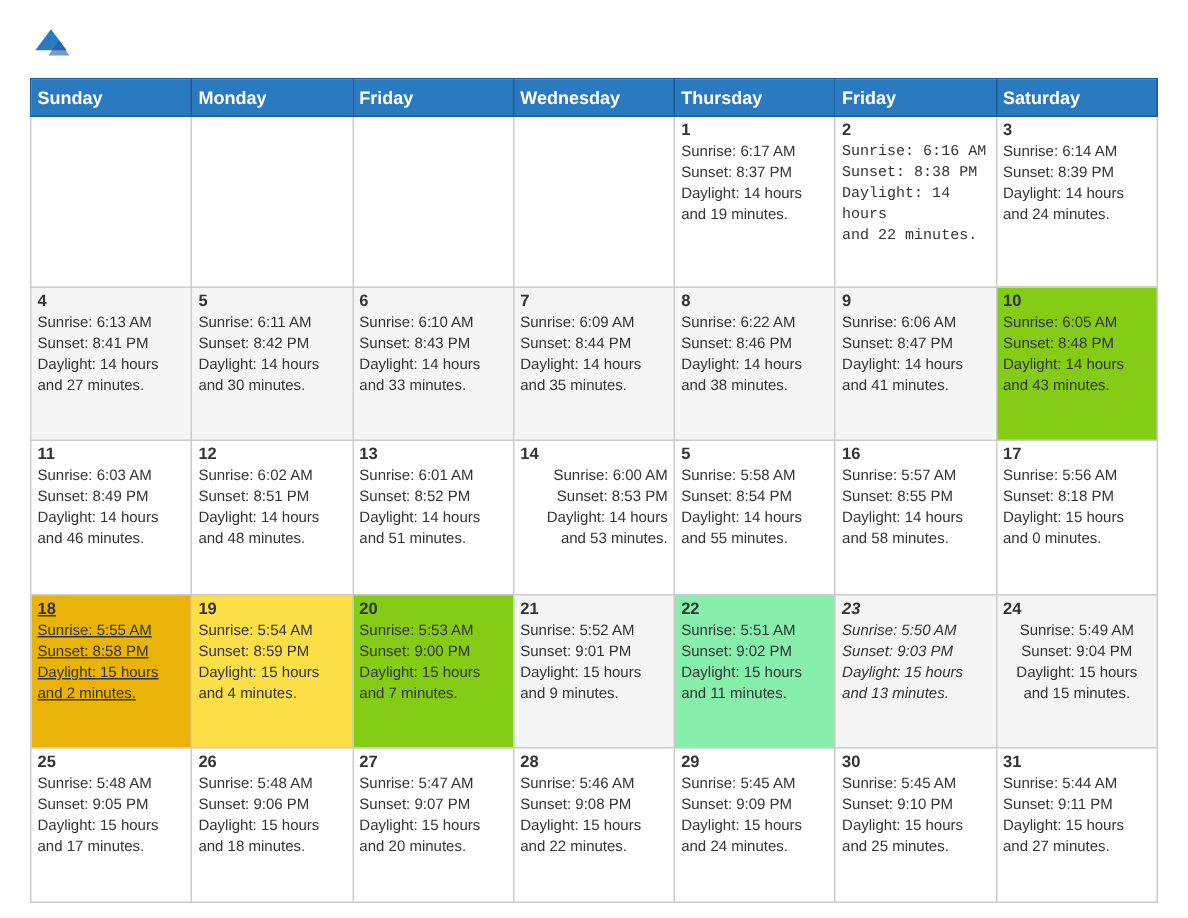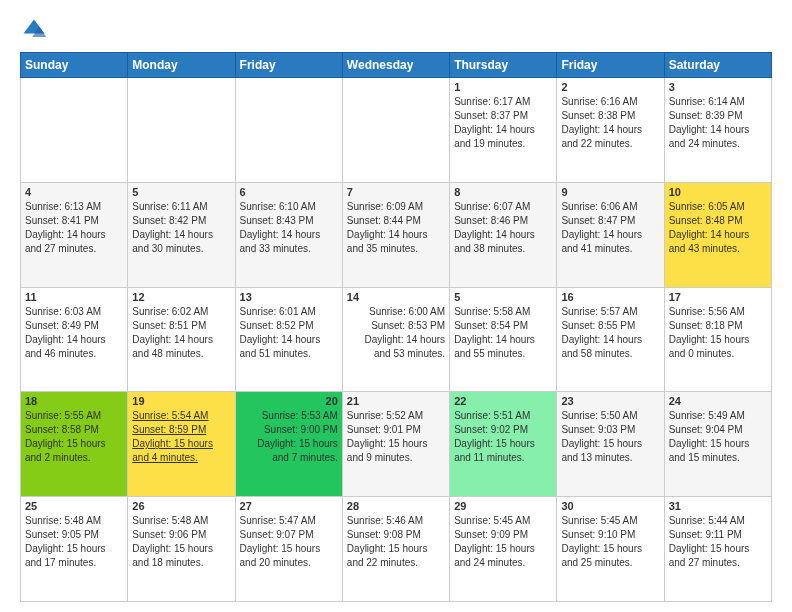--- a/index.html
+++ b/index.html
@@ -146,21 +146,21 @@
           <td class="empty"></td>
           <td>
             <span class="day-num">1</span>
             <div class="day-info" style="white-space: pre-line;">Sunrise: 6:17 AM
 Sunset: 8:37 PM
 Daylight: 14 hours
 and 19 minutes.</div>
           </td>
           <td>
             <span class="day-num">2</span>
-            <div class="day-info" style="white-space: pre-line;">Sunrise: 6:16 AM
+            <div class="day-info" style="white-space: pre-line; font-family: Liberation Mono, monospace;">Sunrise: 6:16 AM
 Sunset: 8:38 PM
 Daylight: 14 hours
 and 22 minutes.</div>
           </td>
           <td>
             <span class="day-num">3</span>
             <div class="day-info" style="white-space: pre-line;">Sunrise: 6:14 AM
 Sunset: 8:39 PM
 Daylight: 14 hours
 and 24 minutes.</div>
@@ -190,33 +190,33 @@
           </td>
           <td style="background: rgb(245, 245, 245);">
             <span class="day-num">7</span>
             <div class="day-info" style="white-space: pre-line;">Sunrise: 6:09 AM
 Sunset: 8:44 PM
 Daylight: 14 hours
 and 35 minutes.</div>
           </td>
           <td style="background: rgb(245, 245, 245);">
             <span class="day-num">8</span>
-            <div class="day-info" style="white-space: pre-line;">Sunrise: 6:07 AM
+            <div class="day-info" style="white-space: pre-line;">Sunrise: 6:22 AM
 Sunset: 8:46 PM
 Daylight: 14 hours
 and 38 minutes.</div>
           </td>
           <td style="background: rgb(245, 245, 245);">
             <span class="day-num">9</span>
             <div class="day-info" style="white-space: pre-line;">Sunrise: 6:06 AM
 Sunset: 8:47 PM
 Daylight: 14 hours
 and 41 minutes.</div>
           </td>
-          <td style="background: #fde047;">
+          <td style="background: #84cc16;">
             <span class="day-num">10</span>
             <div class="day-info" style="white-space: pre-line;">Sunrise: 6:05 AM
 Sunset: 8:48 PM
 Daylight: 14 hours
 and 43 minutes.</div>
           </td>
         </tr>
         <tr>
           <td>
             <span class="day-num">11</span>
@@ -262,65 +262,65 @@
           </td>
           <td>
             <span class="day-num">17</span>
             <div class="day-info" style="white-space: pre-line;">Sunrise: 5:56 AM
 Sunset: 8:18 PM
 Daylight: 15 hours
 and 0 minutes.</div>
           </td>
         </tr>
         <tr>
-          <td style="background: #84cc16;">
+          <td style="background: #eab308; text-decoration: underline;">
             <span class="day-num">18</span>
             <div class="day-info" style="white-space: pre-line;">Sunrise: 5:55 AM
 Sunset: 8:58 PM
 Daylight: 15 hours
 and 2 minutes.</div>
           </td>
           <td style="background: #fde047;">
             <span class="day-num">19</span>
-            <div class="day-info" style="white-space: pre-line; text-decoration: underline;">Sunrise: 5:54 AM
+            <div class="day-info" style="white-space: pre-line;">Sunrise: 5:54 AM
 Sunset: 8:59 PM
 Daylight: 15 hours
 and 4 minutes.</div>
           </td>
-          <td style="background: #22c55e; text-align: right;">
+          <td style="background: #84cc16;">
             <span class="day-num">20</span>
             <div class="day-info" style="white-space: pre-line;">Sunrise: 5:53 AM
 Sunset: 9:00 PM
 Daylight: 15 hours
 and 7 minutes.</div>
           </td>
           <td style="background: rgb(245, 245, 245);">
             <span class="day-num">21</span>
             <div class="day-info" style="white-space: pre-line;">Sunrise: 5:52 AM
 Sunset: 9:01 PM
 Daylight: 15 hours
 and 9 minutes.</div>
           </td>
           <td style="background: #86efac;">
             <span class="day-num">22</span>
             <div class="day-info" style="white-space: pre-line;">Sunrise: 5:51 AM
 Sunset: 9:02 PM
 Daylight: 15 hours
 and 11 minutes.</div>
           </td>
-          <td style="background: rgb(245, 245, 245);">
+          <td style="background: rgb(245, 245, 245); font-style: italic;">
             <span class="day-num">23</span>
             <div class="day-info" style="white-space: pre-line;">Sunrise: 5:50 AM
 Sunset: 9:03 PM
 Daylight: 15 hours
 and 13 minutes.</div>
           </td>
           <td style="background: rgb(245, 245, 245);">
             <span class="day-num">24</span>
-            <div class="day-info" style="white-space: pre-line;">Sunrise: 5:49 AM
+            <div class="day-info" style="white-space: pre-line; text-align: center;">Sunrise: 5:49 AM
 Sunset: 9:04 PM
 Daylight: 15 hours
 and 15 minutes.</div>
           </td>
         </tr>
         <tr>
           <td>
             <span class="day-num">25</span>
             <div class="day-info" style="white-space: pre-line;">Sunrise: 5:48 AM
 Sunset: 9:05 PM

